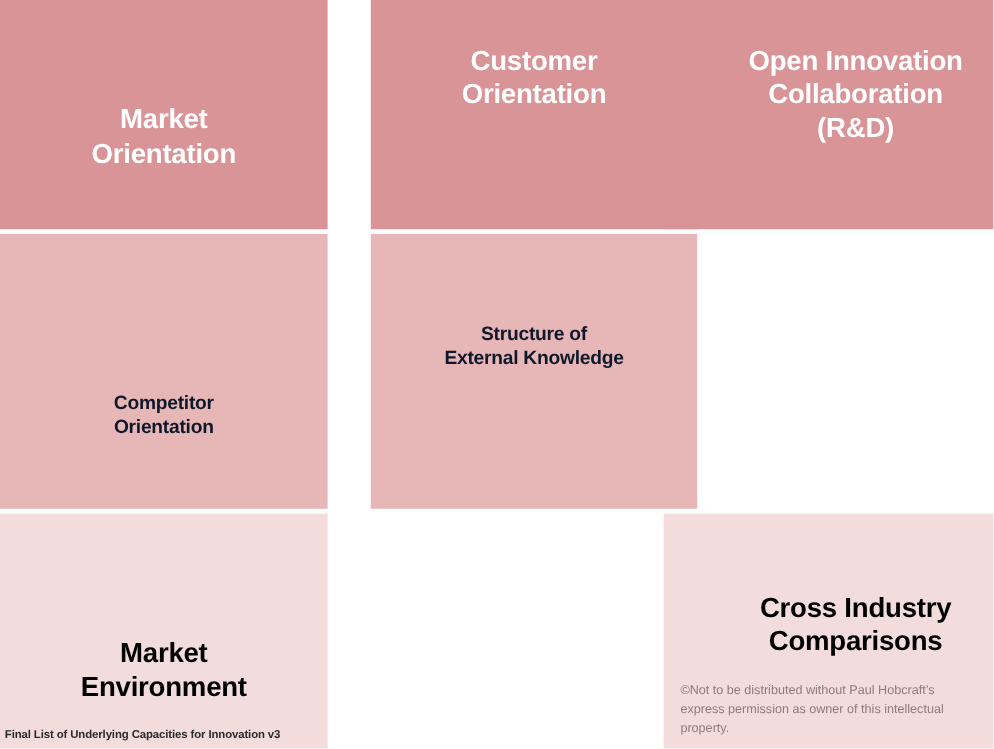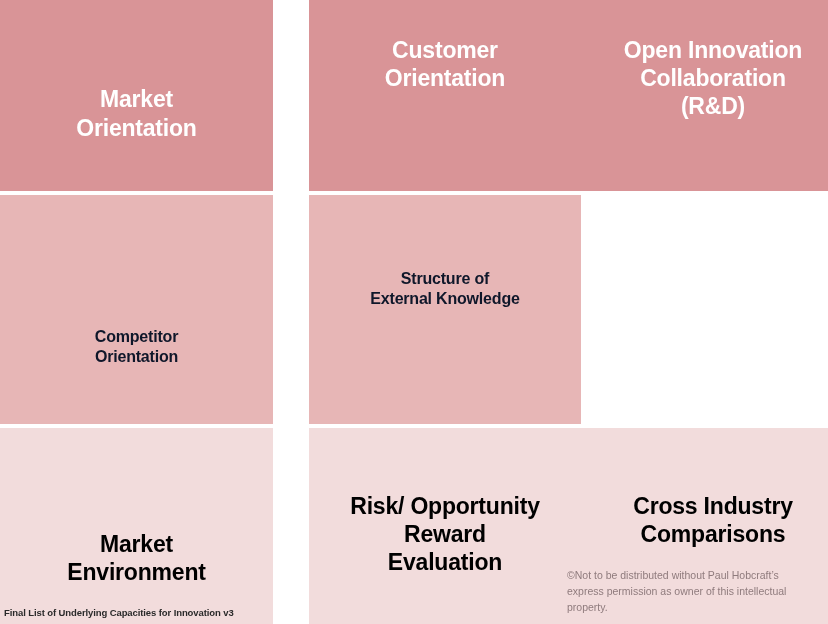--- a/index.html
+++ b/index.html
@@ -118,25 +118,20 @@
   </div>
   <div class="cell row2 r2 c2">
     <div class="cell-text">Structure of
 External Knowledge</div>
   </div>
 
   <div class="cell row3 r3 c1">
     <div class="cell-text">Market
 Environment</div>
   </div>
-  <div class="cell row3 r3 c2">
-    <div class="cell-text">Risk/ Opportunity
-Reward
-Evaluation</div>
-  </div>
   <div class="cell row3 r3 c3">
     <div class="cell-text">Cross Industry
 Comparisons</div>
   </div>
 
   <div class="footnote">Final List of Underlying Capacities for Innovation  v3</div>
   <div class="copyright">©Not to be distributed without Paul Hobcraft’s express permission as owner of this intellectual property.</div>
 
 </div>
 

